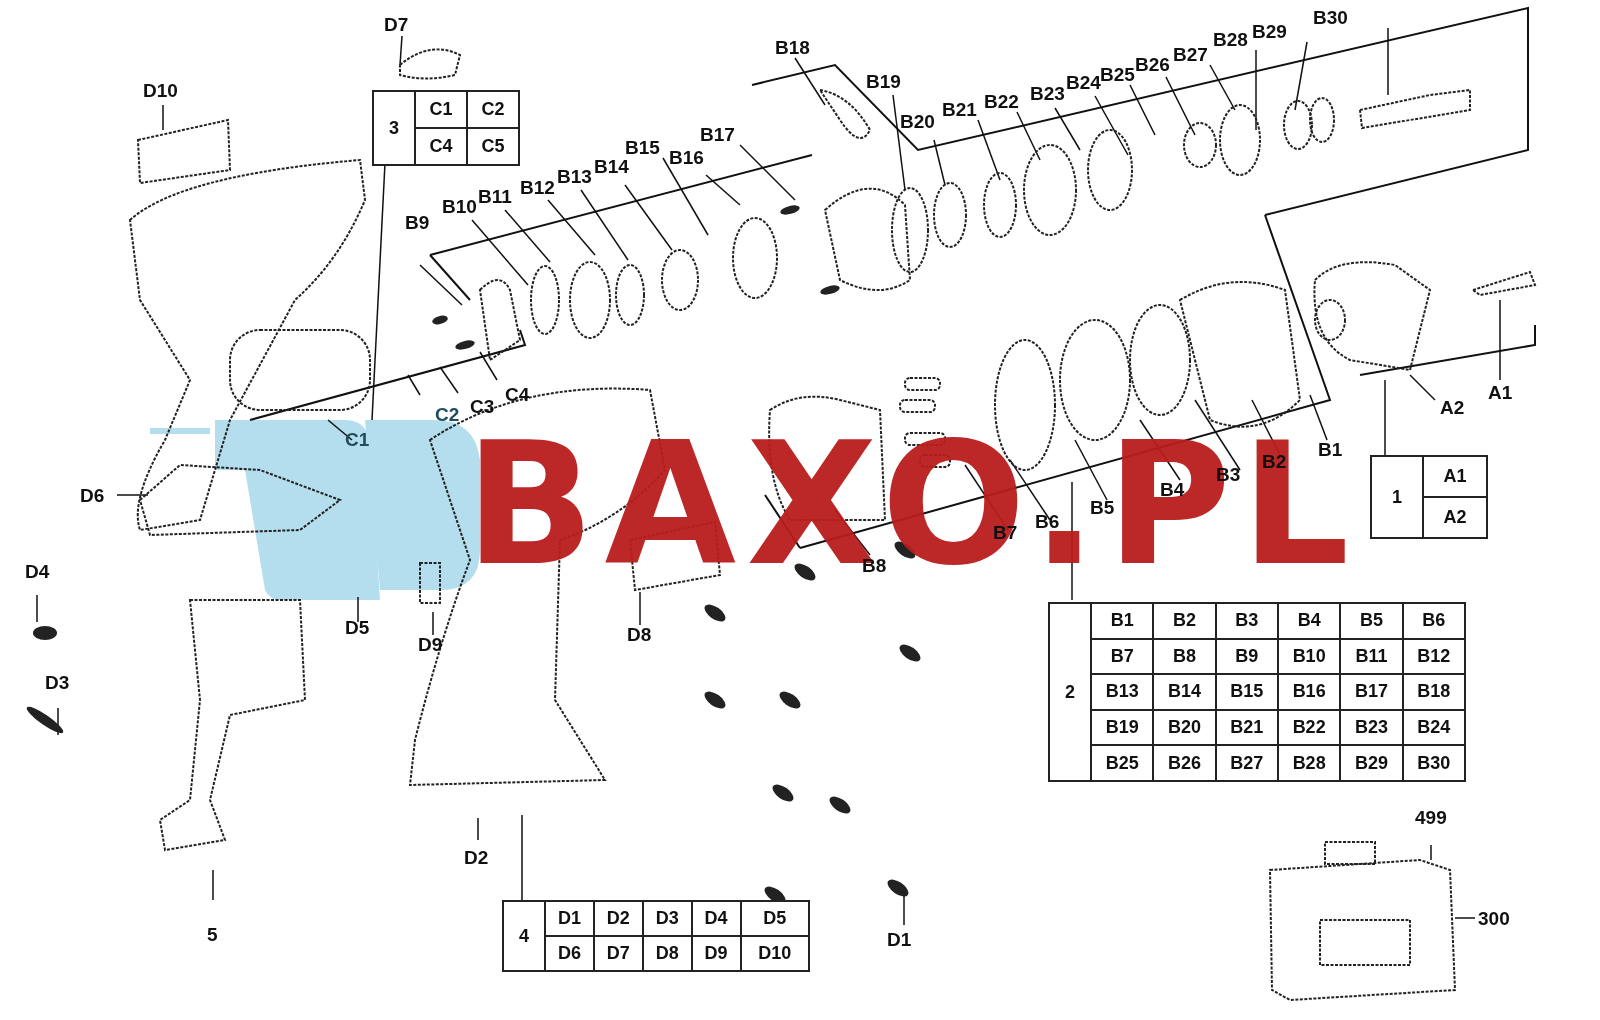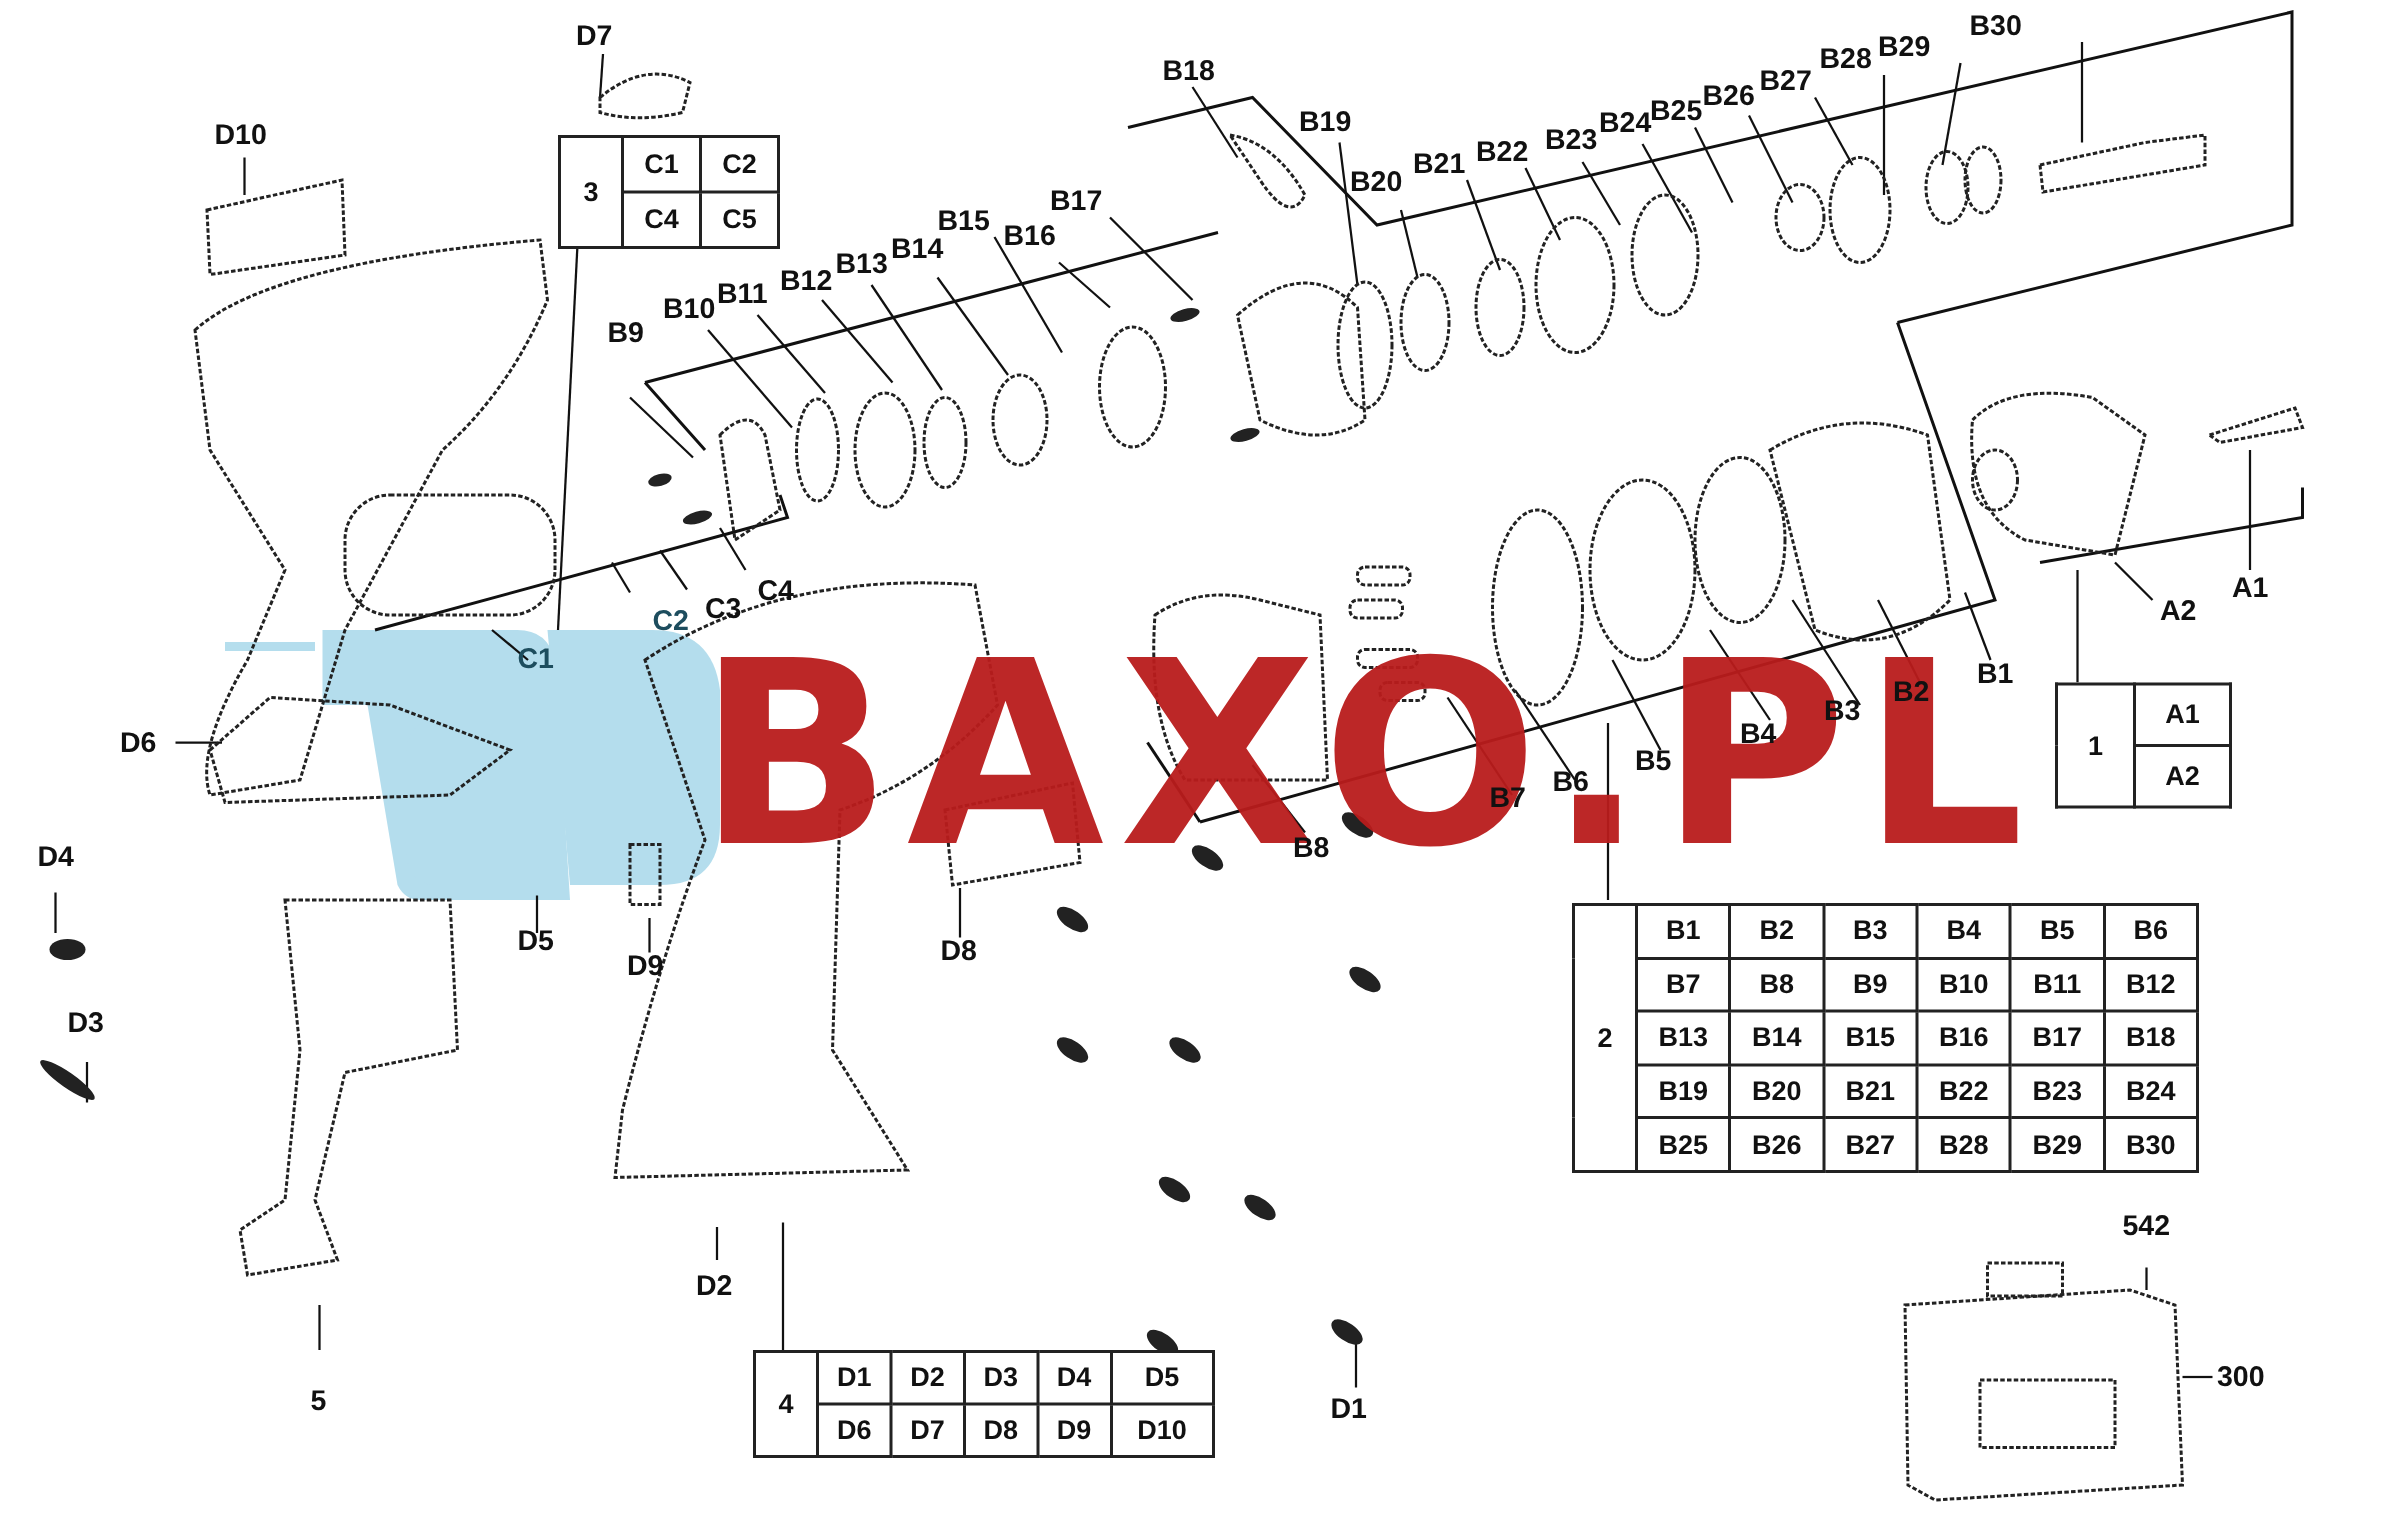--- a/index.html
+++ b/index.html
@@ -204,21 +204,21 @@
   <div class="lbl" style="left:505px;top:385px">C4</div>
   <div class="lbl" style="left:80px;top:486px">D6</div>
   <div class="lbl" style="left:25px;top:562px">D4</div>
   <div class="lbl" style="left:45px;top:673px">D3</div>
   <div class="lbl" style="left:345px;top:618px">D5</div>
   <div class="lbl" style="left:418px;top:635px">D9</div>
   <div class="lbl" style="left:627px;top:625px">D8</div>
   <div class="lbl" style="left:207px;top:925px">5</div>
   <div class="lbl" style="left:464px;top:848px">D2</div>
   <div class="lbl" style="left:887px;top:930px">D1</div>
-  <div class="lbl" style="left:1415px;top:808px">542</div>
+  <div class="lbl" style="left:1415px;top:808px">499</div>
   <div class="lbl" style="left:1478px;top:909px">300</div>
 
   <table class="grp" style="left:372px;top:90px;width:148px;height:76px">
     <tbody>
         <tr>
       <td rowspan="2" style="width:40px">3</td>
       <td>C1</td>
       <td>C2</td>
     </tr>
     <tr>

